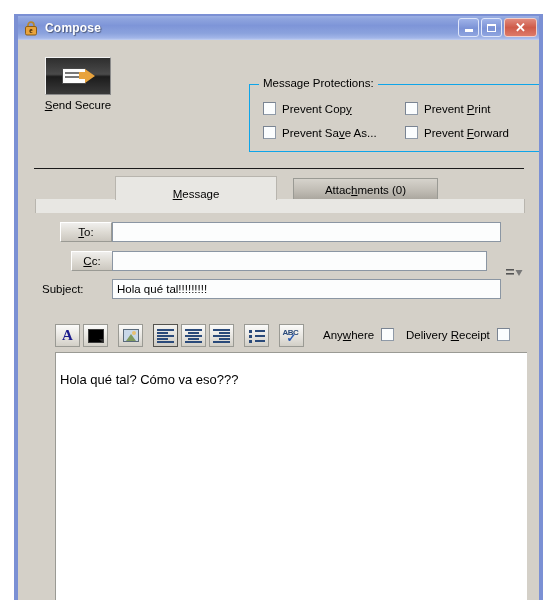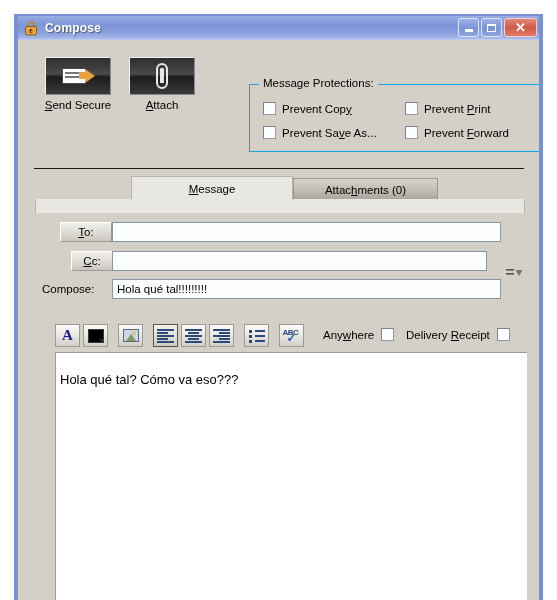--- a/index.html
+++ b/index.html
@@ -446,26 +446,20 @@
               <span class="env-body"></span>
               <span class="env-l1"></span>
               <span class="env-l2"></span>
               <span class="env-arrow-tail"></span>
               <span class="env-arrow"></span>
             </span>
           </div>
           <div class="tool-label"><span class="u">S</span><span>end Secure</span></div>
         </div>
 
-        <div class="tool-item" style="left:108px; top:17px;">
-          <div class="tool-btn">
-            <span class="clip"></span>
-          </div>
-          <div class="tool-label"><span class="u">A</span><span>ttach</span></div>
-        </div>
 
         <div class="groupbox">
           <span class="groupbox-title">Message Protections:</span>
 
           <div class="cb-row" style="left:13px; top:17px;">
             <span class="checkbox"></span>
             <span><span>Prevent Cop</span><span class="u">y</span><span></span></span>
           </div>
 
           <div class="cb-row" style="left:13px; top:41px;">
@@ -481,21 +475,21 @@
           <div class="cb-row" style="left:155px; top:41px;">
             <span class="checkbox"></span>
             <span><span>Prevent </span><span class="u">F</span><span>orward</span></span>
           </div>
         </div>
       </div>
 
       <div class="sep"></div>
 
       <div class="tabstrip">
-        <div class="tab active" style="left:96px; width:162px;">
+        <div class="tab active" style="left:80px; width:162px;align-items:flex-end;">
           <span><span class="u">M</span><span>essage</span></span>
         </div>
         <div class="tab inactive" style="left:258px; width:145px;">
           <span><span>Attac</span><span class="u">h</span><span>ments (0)</span></span>
         </div>
       </div>
       <div class="tabpage"></div>
 
       <div class="addr-btn" style="left:42px; top:182px; width:52px;">
         <span><span class="u">T</span><span>o:</span></span>
@@ -507,21 +501,21 @@
       </div>
       <div class="field" style="left:94px; top:211px; width:375px;" placeholder=""></div>
       <span class="cc-drop">
         <svg width="17" height="12" viewBox="0 0 17 12">
           <rect x="0" y="2" width="8" height="1.6" fill="#555"></rect>
           <rect x="0" y="6" width="8" height="1.6" fill="#555"></rect>
           <path d="M9.5 3 L16.5 3 L13 9 Z" fill="#777"></path>
         </svg>
       </span>
 
-      <span class="plain-label" style="left:24px; top:243px;">Compose:</span>
+      <span class="plain-label" style="left:24px; top:243px;">Subject:</span>
       <div class="field" style="left:94px; top:239px; width:389px;" placeholder="">Hola qué tal!!!!!!!!!</div>
 
       <div class="fmtbar">
         <div class="fbtn">
           <span class="f-A">A</span>
         </div>
         <div class="fbtn">
           <span class="f-colorbox"></span>
         </div>
         <div class="fbtn gap-l">

